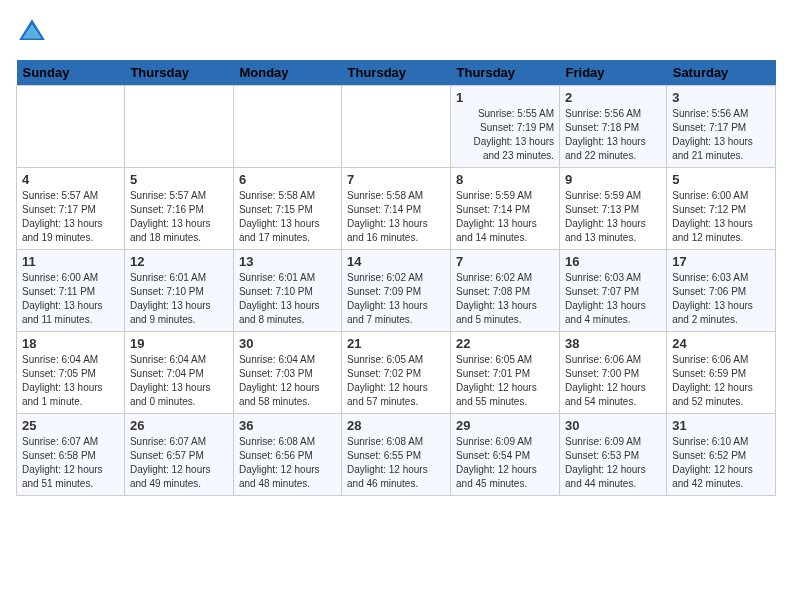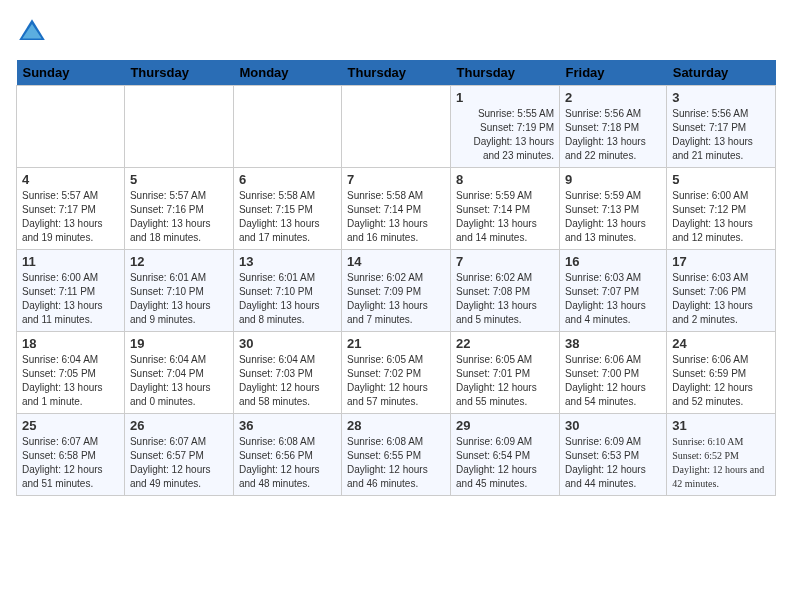--- a/index.html
+++ b/index.html
@@ -316,19 +316,19 @@
 Daylight: 12 hours and 45 minutes.</div>
         </td>
         <td>
           <span class="day-num">30</span>
           <div class="day-info" style="white-space: pre-line;">Sunrise: 6:09 AM
 Sunset: 6:53 PM
 Daylight: 12 hours and 44 minutes.</div>
         </td>
         <td>
           <span class="day-num">31</span>
-          <div class="day-info" style="white-space: pre-line; font-family: Liberation Serif, serif;">Sunrise: 6:10 AM
+          <div class="day-info" style="white-space: pre-line;">Sunrise: 6:10 AM
 Sunset: 6:52 PM
 Daylight: 12 hours and 42 minutes.</div>
         </td>
       </tr>
     </tbody>
 </table>
 
 </body></html>

